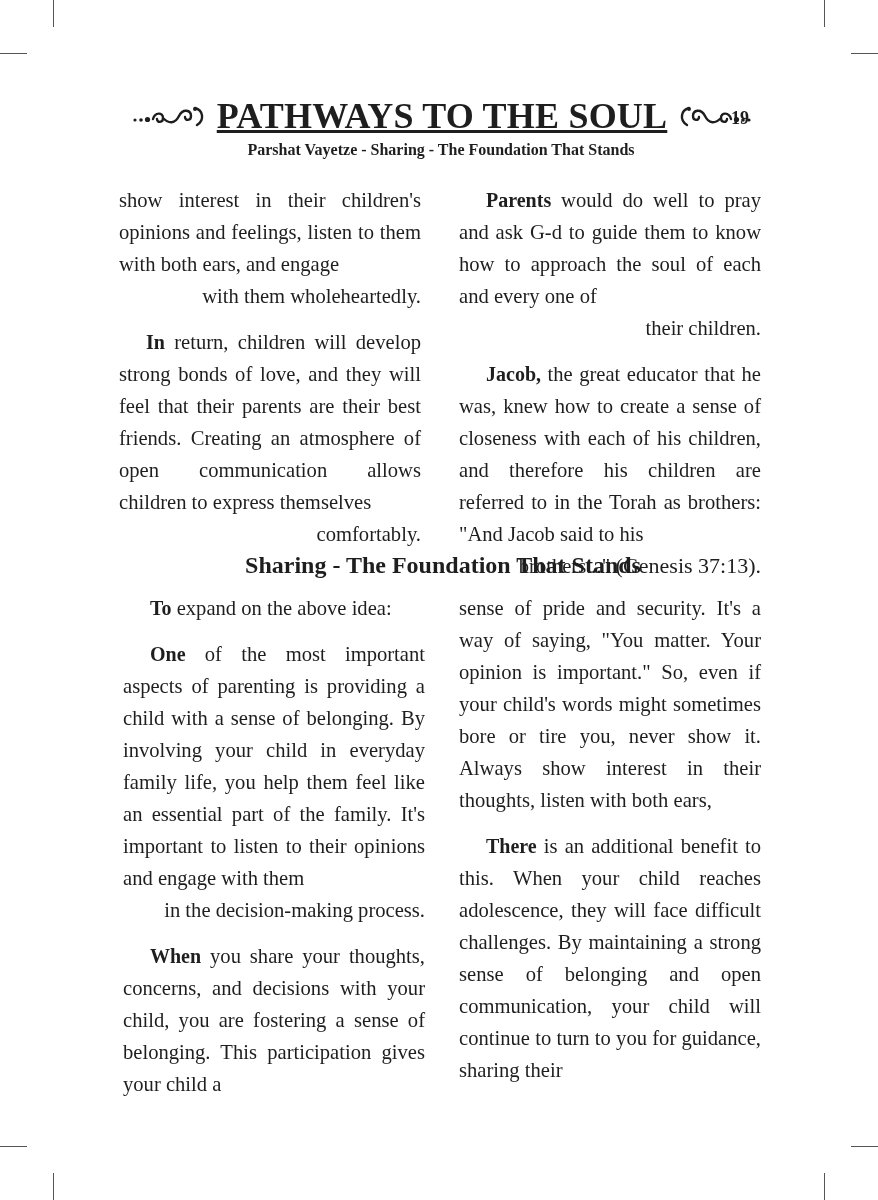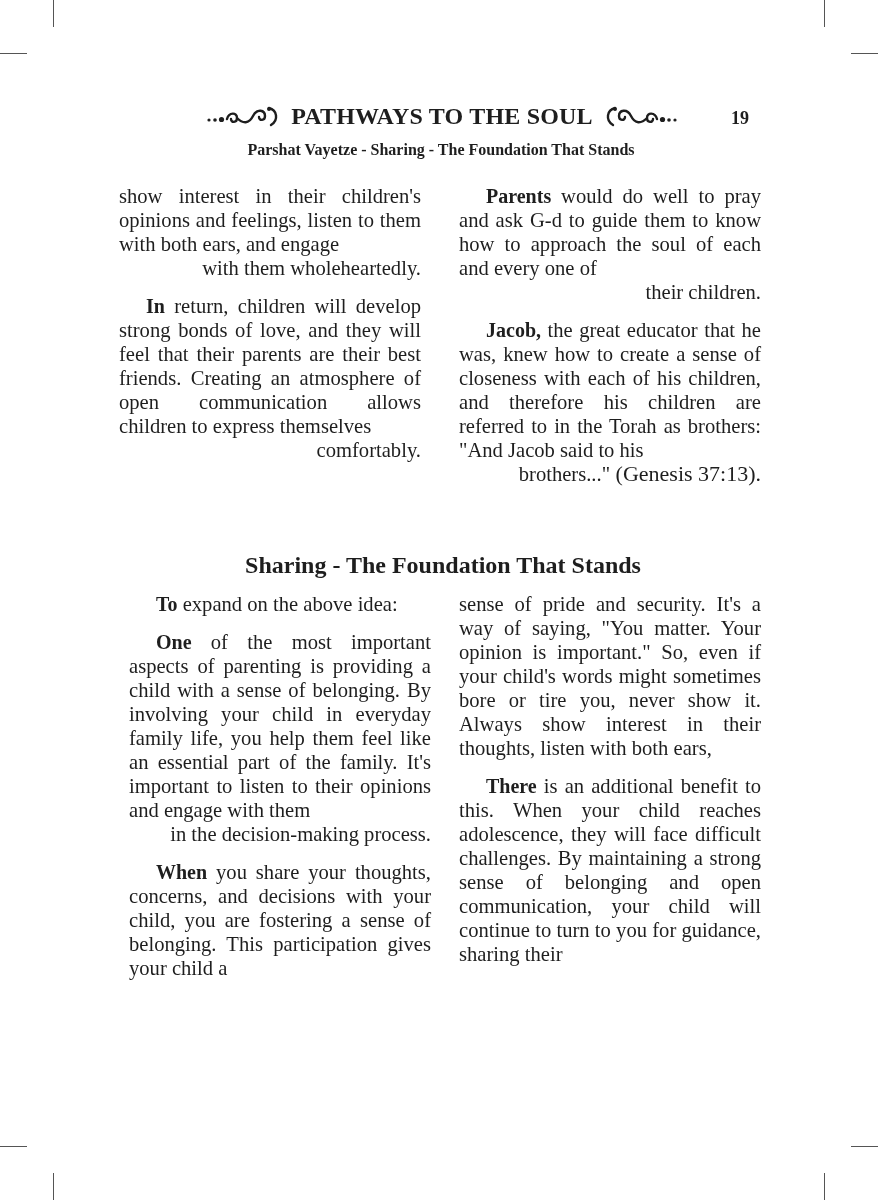--- a/index.html
+++ b/index.html
@@ -5,28 +5,28 @@
   html, body { margin: 0; padding: 0; background: #ffffff; }
   body { width: 878px; height: 1200px; position: relative; overflow: hidden;
          font-family: "Liberation Serif", "DejaVu Serif", serif; color: #1e1e1e; }
   .crop { position: absolute; background: #555; }
   .crop.v { width: 1px; height: 27px; }
   .crop.h { height: 1px; width: 27px; }
 
   .header { position: absolute; left: 0; top: 96px; width: 878px; }
   .title-row { position: absolute; left: 172px; top: 0; width: 540px; height: 40px;
                display: flex; align-items: center; justify-content: center; }
-  .title { font-weight: bold; font-size: 24px; letter-spacing: 0.2px; margin: 0 6px; white-space: nowrap; }
+  .title { font-weight: bold; font-size: 36px; letter-spacing: 0.2px; margin: 0 6px; white-space: nowrap; text-decoration: underline; }
   .orn { display: flex; align-items: center; font-size: 16px; font-weight: bold; }
   .orn svg { display: block; }
   .page-num { position: absolute; left: 731px; top: 12px; font-weight: bold; font-size: 18px; }
   .running { position: absolute; left: 0; top: 45px; width: 878px; text-align: center;
              font-weight: bold; font-size: 16px; padding-left: 2px; }
 
-  .col { position: absolute; width: 302px; font-size: 20.6px; line-height: 24px; text-align: justify; font-family: Liberation Serif, serif; }
+  .col { position: absolute; width: 302px; font-size: 20.6px; line-height: 32px; text-align: justify; font-family: Liberation Serif, serif; }
   .col p { margin: 0 0 11px 0; text-indent: 27px; }
   .col p.cont { text-indent: 0; }
   .col p .lead { font-weight: bold; font-size: 20px; }
   .col p .last { display: block; text-align: right; text-indent: 0; }
   .col p.nomargin { margin-bottom: 13px; }
   .cite { font-size: 22px; }
 
   .section-heading { position: absolute; left: 0; top: 552px; width: 878px; text-align: center;
                      font-weight: bold; font-size: 24px; padding-left: 4px; }
 </style>
@@ -87,21 +87,21 @@
     <span class="last">their children.</span>
   </p>
   <p style="margin-top:14px;">
     <span class="lead">Jacob,</span><span> the great educator that he was, knew how to create a sense of closeness with each of his children, and therefore his children are referred to in the Torah as brothers: "And Jacob said to his</span>
     <span class="last"><span>brothers..."</span><span class="cite"> (Genesis 37:13).</span></span>
   </p>
 </div>
 
 <div class="section-heading">Sharing - The Foundation That Stands</div>
 
-<div class="col" style="left:129px;top:592px;">
+<div class="col" style="left:123px;top:592px;">
   <p style="margin-bottom:14px;">
     <span class="lead">To</span><span> expand on the above idea:</span>
   </p>
   <p style="margin-bottom:14px;">
     <span class="lead">One</span><span> of the most important aspects of parenting is providing a child with a sense of belonging. By involving your child in everyday family life, you help them feel like an essential part of the family. It's important to listen to their opinions and engage with them</span>
     <span class="last">in the decision-making process.</span>
   </p>
   <p class="nomargin">
     <span class="lead">When</span><span> you share your thoughts, concerns, and decisions with your child, you are fostering a sense of belonging. This participation gives your child a</span>
   </p>

